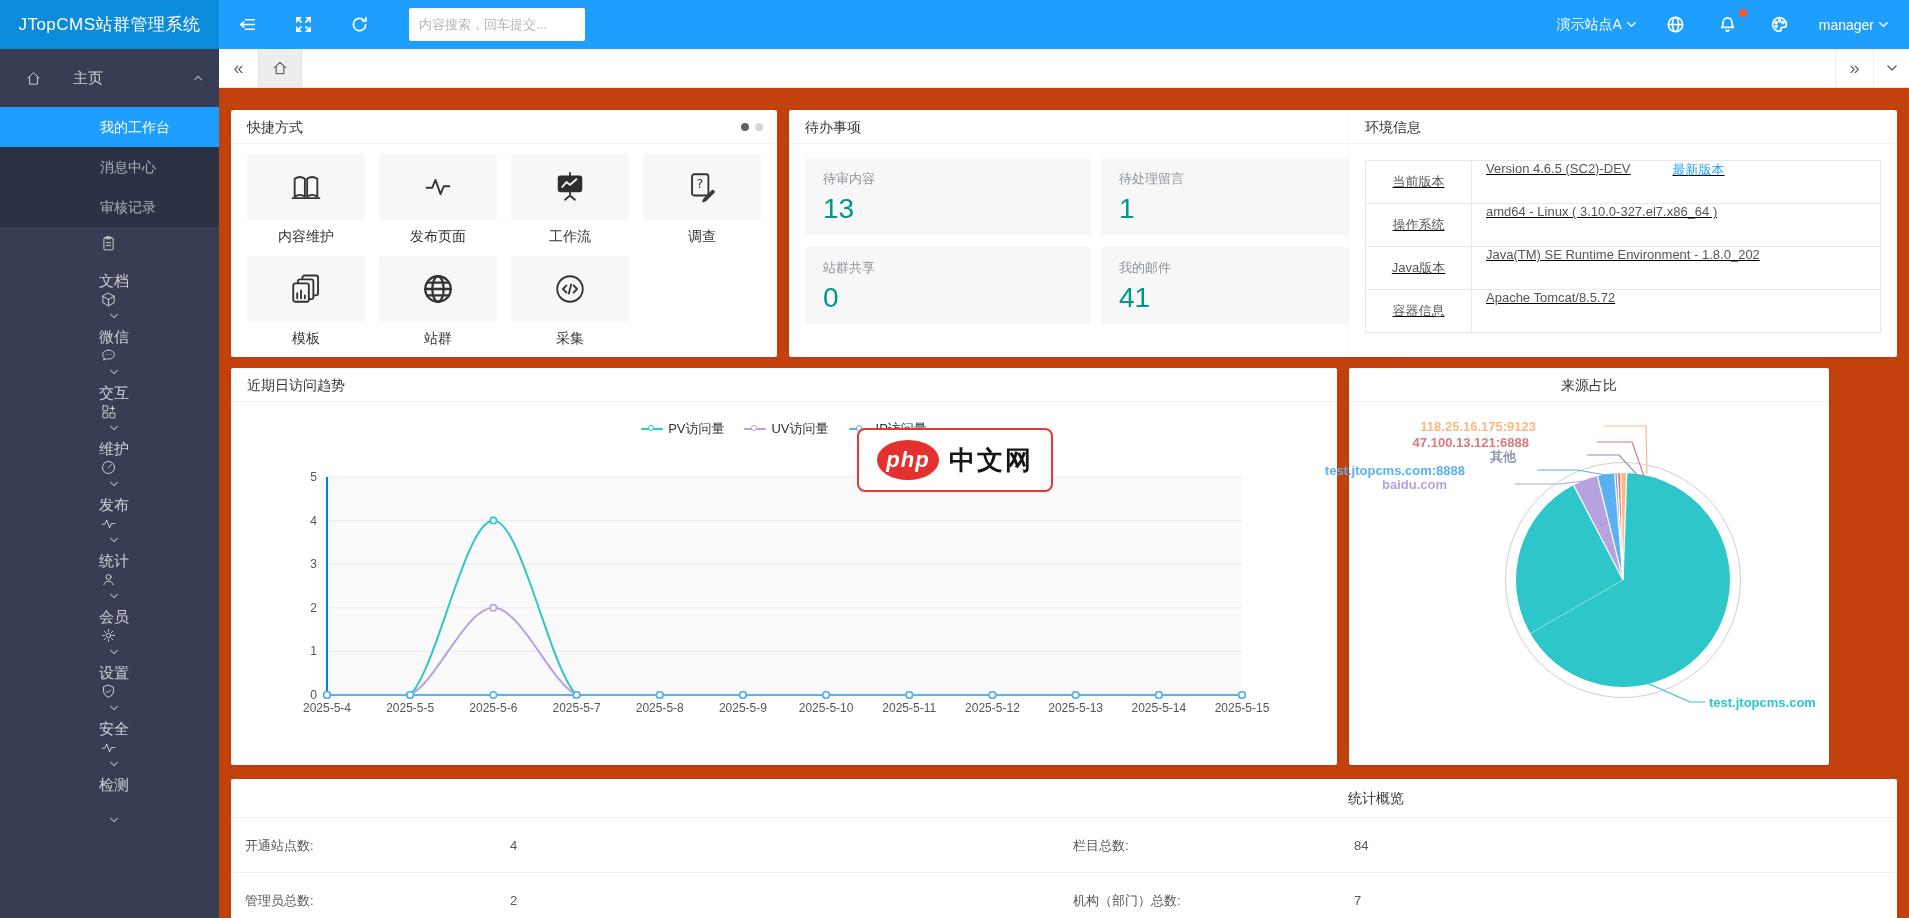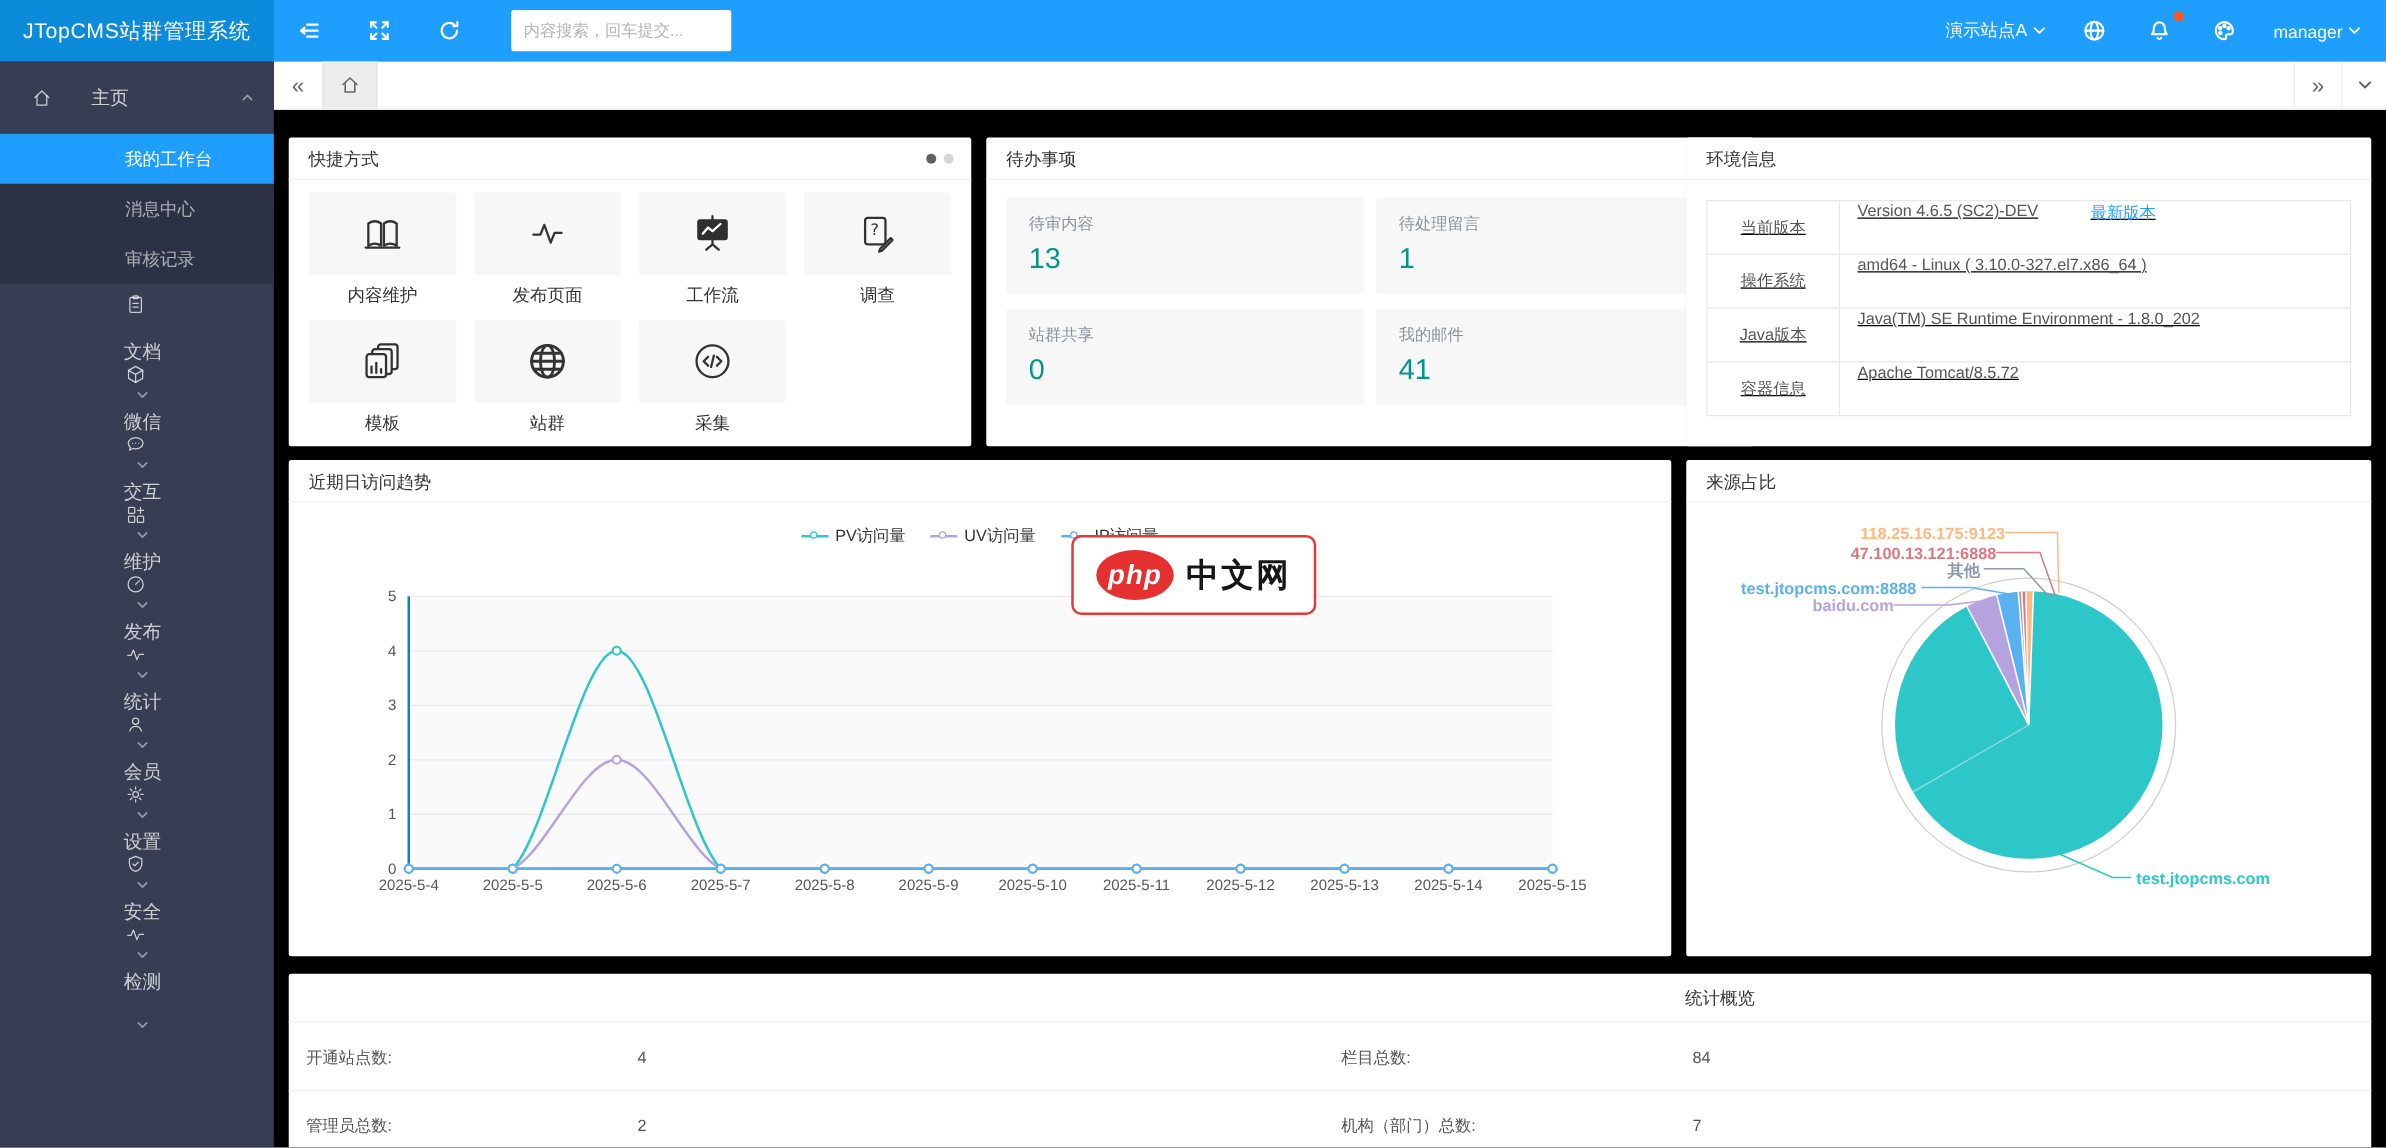--- a/index.html
+++ b/index.html
@@ -1,17 +1,17 @@
 <!DOCTYPE html>
 <html><head>
 <meta charset="utf-8">
 <style>
   html,body{margin:0;padding:0;background:#dfe2e6;font-family:"Liberation Sans","DejaVu Sans",sans-serif;}
   *{box-sizing:border-box;}
-  #root{position:relative;width:1909px;height:918px;overflow:hidden;background:#000000;}
+  #root{position:relative;width:1909px;height:918px;overflow:hidden;background:#c2410c;}
   svg{display:block;}
 
   
   #header{position:absolute;left:0;top:0;width:1909px;height:49px;background:#1e9fff;display:flex;align-items:center;z-index:20;}
   #logo{width:219px;height:49px;background:#0d8bdb;color:#fff;font-size:17px;display:flex;align-items:center;justify-content:center;letter-spacing:.5px;}
   .hicon{width:26px;height:26px;color:#fff;display:flex;align-items:center;justify-content:center;margin:0 15px;cursor:pointer;}
   .hicon svg{width:19px;height:19px;stroke:#fff;fill:none;stroke-width:1.8;stroke-linecap:round;stroke-linejoin:round;}
   #search-box{margin-left:22px;width:176px;height:33px;background:#fff;border-radius:2px;display:flex;align-items:center;}
   #search-box input{border:0;outline:0;width:100%;height:100%;padding:0 10px;font-size:13px;color:#333;background:transparent;font-family:inherit;}
   #search-box input::placeholder{color:#b5b5b5;}
@@ -60,21 +60,21 @@
   .sc-cell{position:absolute;width:118px;text-align:center;cursor:pointer;}
   .sc-tile{width:118px;height:66px;background:#f7f7f7;border-radius:2px;display:flex;align-items:center;justify-content:center;color:#333;}
   .sc-tile svg{width:34px;height:34px;stroke:#333;fill:none;stroke-width:1.3;stroke-linecap:round;stroke-linejoin:round;}
   .sc-label{margin-top:6px;font-size:14px;color:#333;line-height:20px;}
 
   
   #card-todos{left:789px;top:110px;width:614px;height:247px;}
   .todo-grid{position:absolute;left:16px;top:48px;right:16px;display:grid;grid-template-columns:1fr 1fr;grid-gap:12px 10px;}
   .todo-box{background:#f7f7f7;border-radius:2px;height:77px;padding:12px 18px;cursor:pointer;}
   .todo-label{font-size:13px;color:#8d9399;}
-  .todo-value{font-size:23px;color:#009688;margin-top:5px;}
+  .todo-value{font-size:28px;color:#009688;margin-top:5px;}
 
   
   #card-env{left:1349px;top:110px;width:548px;height:247px;}
   .env-table{position:absolute;left:16px;top:50px;right:16px;border:1px solid #e8e8e8;border-bottom:none;text-decoration:underline;}
   .env-row{display:flex;height:43px;border-bottom:1px solid #e8e8e8;font-size:13px;color:#555;}
   .env-label{width:106px;border-right:1px solid #e8e8e8;display:flex;align-items:center;justify-content:center;flex:none;}
   .env-value{flex:1;display:flex;padding-left:14px;white-space:nowrap;overflow:hidden;gap:24px;}
   .env-link{color:#1e9fff;margin-left:18px;cursor:pointer;}
 
   
@@ -85,21 +85,21 @@
   .lg-line{position:absolute;left:0;top:4px;width:22px;height:2px;border-radius:1px;}
   .lg-dot{position:absolute;left:7px;top:1px;width:6px;height:6px;border-radius:50%;background:#fff;border:1.5px solid #000;}
   #line-svg{position:absolute;left:0;top:75px;}
 
   
   #watermark{position:absolute;left:626px;top:60px;width:196px;height:64px;background:#fff;border:2px solid #e53935;border-radius:8px;display:flex;align-items:center;justify-content:center;z-index:5;}
   #wm-ellipse{width:62px;height:40px;background:#e53030;border-radius:50%;display:flex;align-items:center;justify-content:center;color:#fff;font-size:22px;font-weight:bold;font-style:italic;letter-spacing:1px;}
   #wm-suffix{margin-left:10px;font-size:26px;font-weight:bold;color:#161616;letter-spacing:2px;}
 
   
-  #card-pie{left:1349px;top:368px;width:548px;height:397px;}
+  #card-pie{left:1349px;top:368px;width:480px;height:397px;text-align:center;}
   #pie-ring{position:absolute;left:156px;top:94px;width:236px;height:236px;border:1px solid #cfcfcf;border-radius:50%;}
   #pie{position:absolute;left:167px;top:105px;width:214px;height:214px;border-radius:50%;}
   #pie-overlay{position:absolute;left:0;top:0;}
   .pie-label{position:absolute;font-size:13px;font-weight:bold;white-space:nowrap;cursor:default;}
   .pl-5{right:293px;top:51px;}
   .pl-4{right:300px;top:67px;}
   .pl-3{right:313px;top:80px;}
   .pl-2{right:364px;top:95px;}
   .pl-1{right:382px;top:109px;}
   .pl-0{left:360px;top:327px;}

